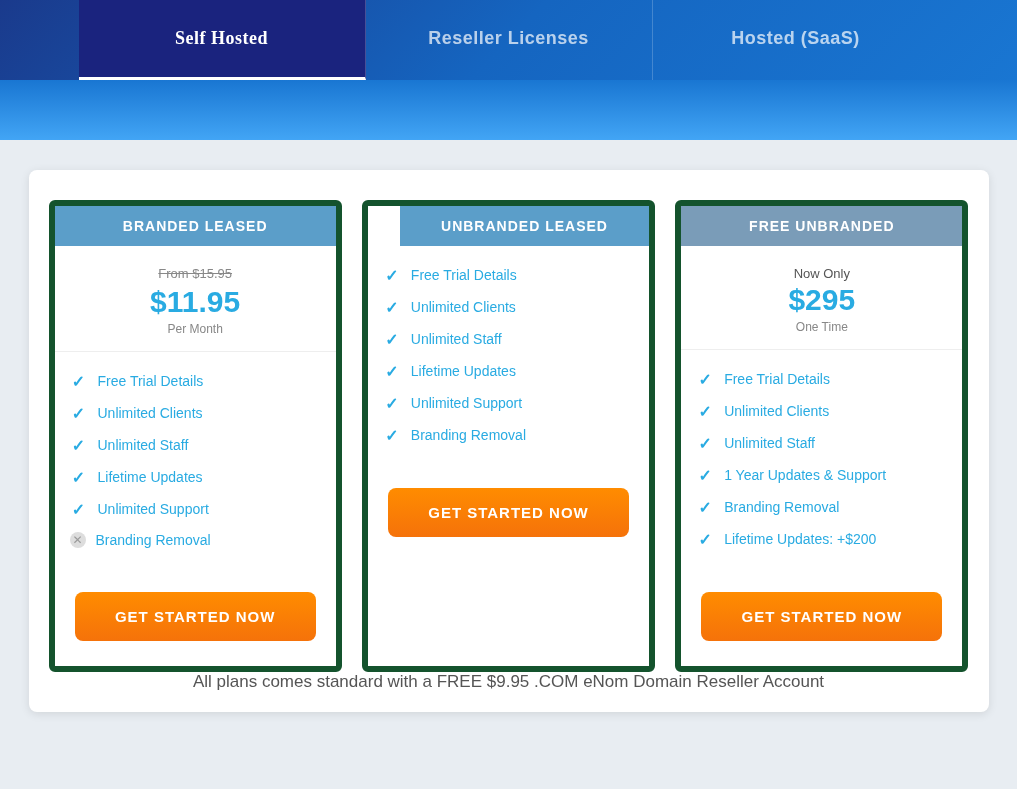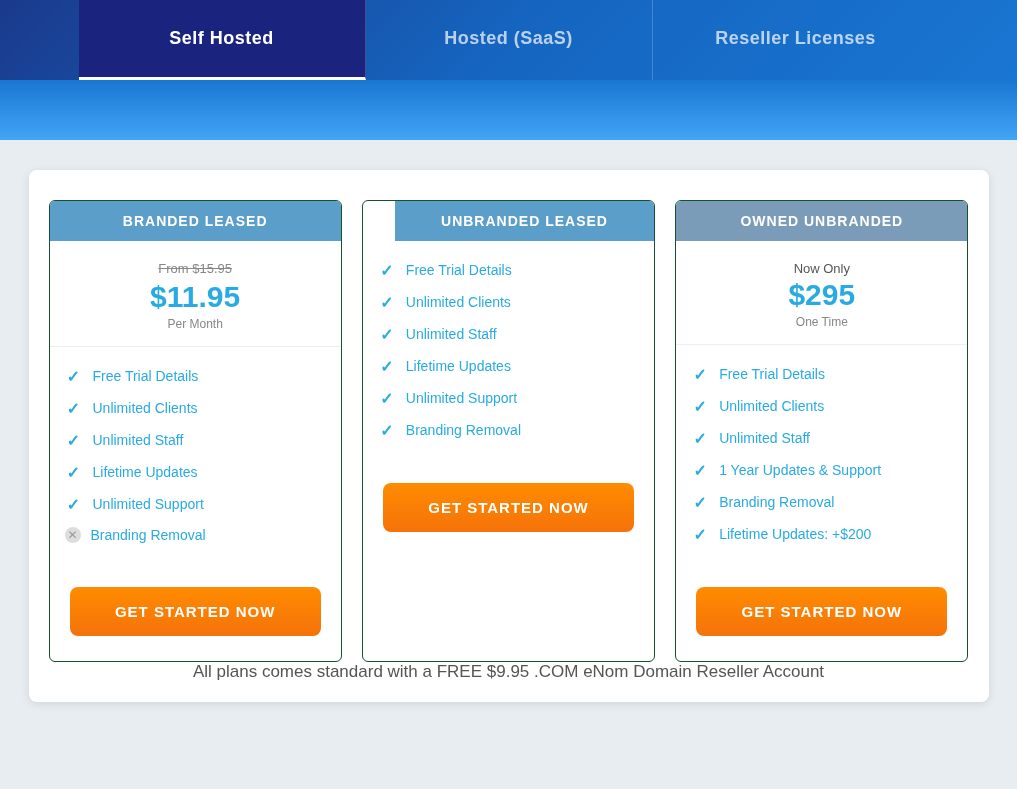--- a/index.html
+++ b/index.html
@@ -29,20 +29,21 @@
       color: rgba(255,255,255,0.7);
       cursor: pointer;
       border-right: 1px solid rgba(255,255,255,0.2);
       letter-spacing: 0.5px;
     }
     .tab:last-child { border-right: none; }
     .tab.active {
       background: #1a237e;
       color: #fff;
       border-bottom: 3px solid #fff;
+      font-family: Liberation Serif, serif;
     }
 
     
     .blue-band {
       background: linear-gradient(180deg, #1976d2 0%, #42a5f5 100%);
       height: 60px;
     }
 
     
     .content {
@@ -60,21 +61,21 @@
     }
 
     .cards {
       display: flex;
       gap: 20px;
       justify-content: center;
     }
 
     .card {
       flex: 1;
-      border: 1px solid #14532d;
+      border: 6px solid #14532d;
       border-radius: 6px;
       overflow: hidden;
       background: #fff;
     }
 
     .card-header {
       text-align: center;
       padding: 12px 10px;
       font-size: 14px;
       font-weight: bold;
@@ -178,22 +179,22 @@
       color: #555;
       padding: 0 10px;
     }
   </style>
 </head>
 <body>
 
 <div class="header">
   <div class="tabs" id="tabs-container">
   <div class="tab active">Self Hosted</div>
+      <div class="tab">Reseller Licenses</div>
       <div class="tab">Hosted (SaaS)</div>
-      <div class="tab">Reseller Licenses</div>
     </div>
 </div>
 
 <div class="blue-band"></div>
 
 <div class="content">
   <div class="cards-wrapper">
     <div class="cards" id="cards-container">
     <div class="card">
           <div class="card-header branded">BRANDED LEASED</div>
@@ -258,21 +259,21 @@
             <li>
               <span class="check-icon yes">✓</span>
               <span>Branding Removal</span>
             </li>
           </ul>
           <div class="cta-area">
             <button class="cta-button">GET STARTED NOW</button>
           </div>
         </div>
         <div class="card">
-          <div class="card-header owned">OWNED UNBRANDED</div>
+          <div class="card-header owned">FREE UNBRANDED</div>
           <div class="card-pricing">
             <div class="price-now-label">Now Only</div>
             <div class="price-main">$295</div>
             <div class="price-period">One Time</div>
           </div>
           <ul class="features">
             <li>
               <span class="check-icon yes">✓</span>
               <span>Free Trial Details</span>
             </li>

